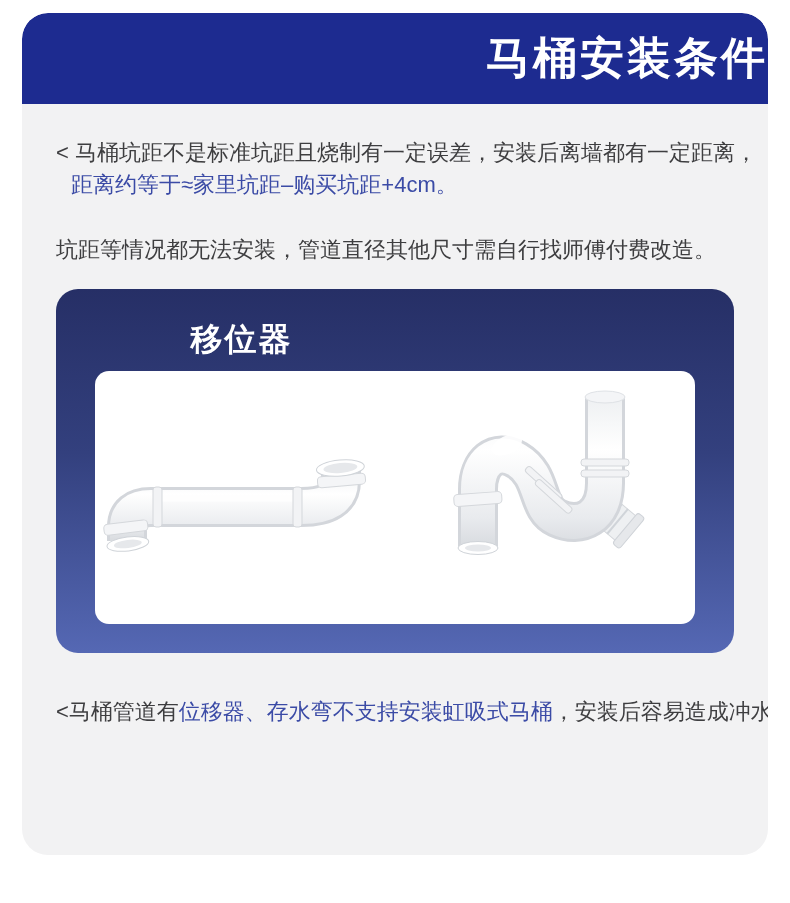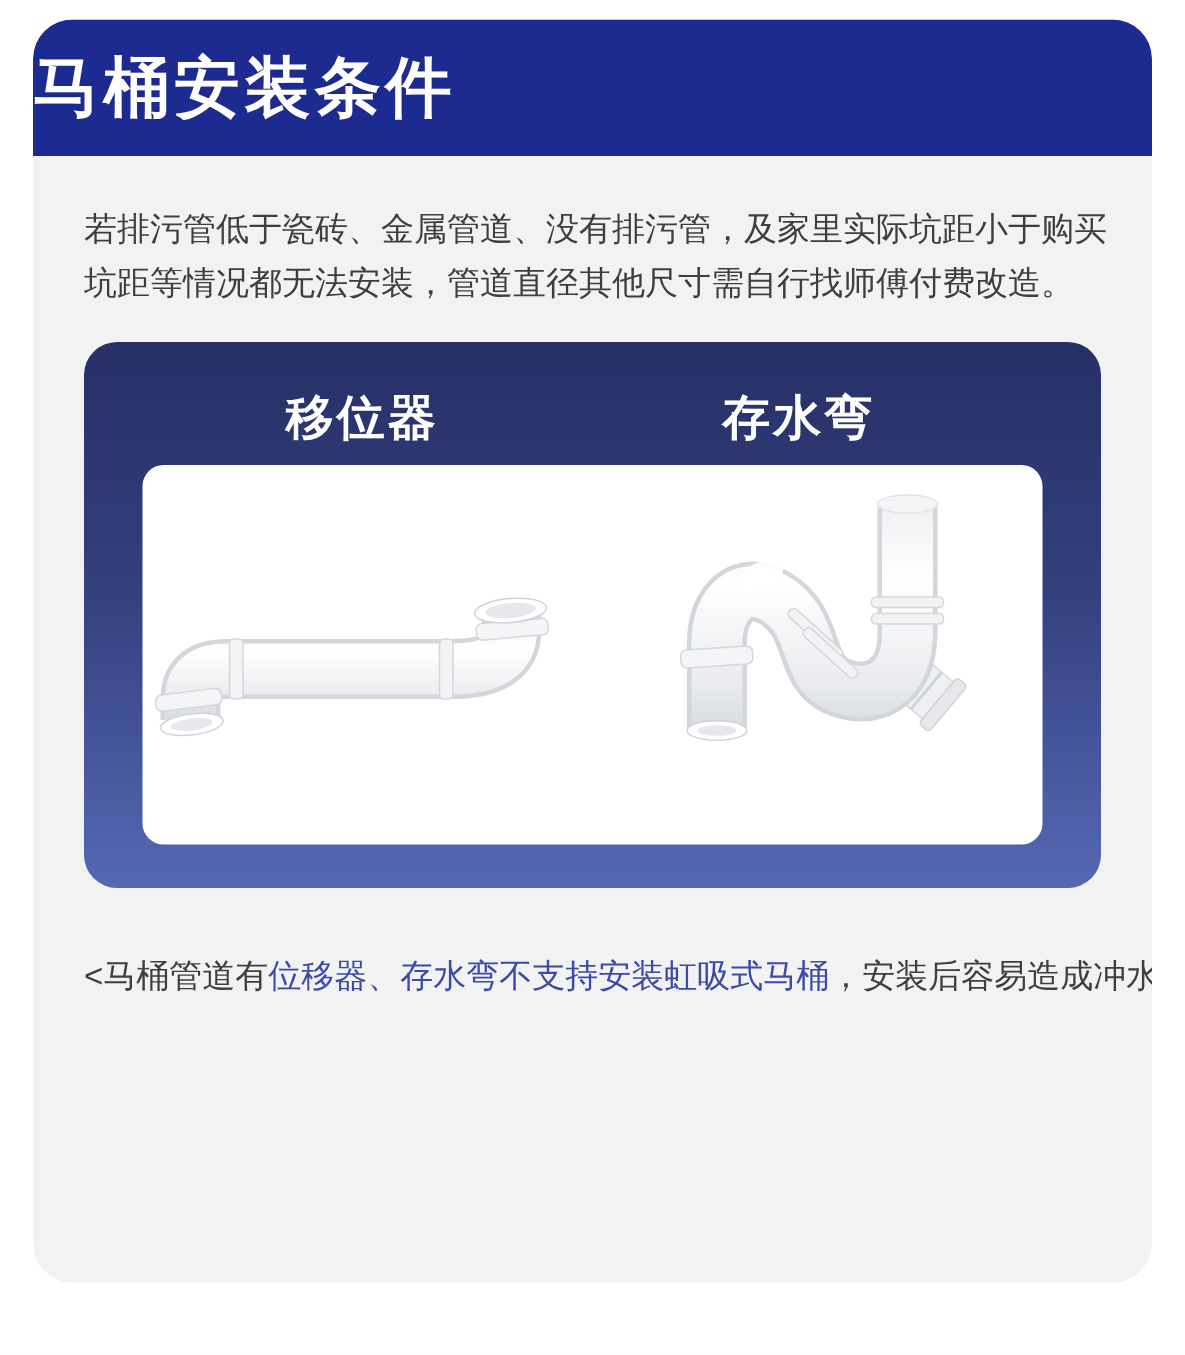--- a/index.html
+++ b/index.html
@@ -15,21 +15,21 @@
     position:absolute; left:22px; top:13px;
     width:746px; height:842px;
     background:#f2f2f3;
     border-radius:26px;
     overflow:hidden;
   }
   .header {
     height:91px;
     background:#1d2b90;
     border-radius:26px 26px 0 0;
-    display:flex; align-items:center; justify-content:flex-start;
+    display:flex; align-items:center; justify-content:flex-end;
   }
   .header h1 {
     color:#ffffff; font-size:44px; font-weight:bold; letter-spacing:3px;
   }
   .body { padding:0 34px; }
   .para { font-size:22px; color:#3e3e40; }
   .line { white-space:nowrap; }
   .p1 { margin-top:33px; line-height:32px; }
   .p1 .cont { padding-left:15px; }
   .p2 { margin-top:31px; line-height:36px; }
@@ -65,30 +65,32 @@
 
 <div class="page">
   <div class="card">
 
     <div class="header">
       <h1>马桶安装条件</h1>
     </div>
 
     <div class="body">
 
+      <div class="para p1">
+        <div class="line"><span>&lt; 马桶坑距不是标准坑距且烧制有一定误差，安装后离墙都有一定距离，</span></div>
+        <div class="line cont"><span class="blue">距离约等于≈家里坑距–购买坑距+4cm。</span></div>
+      </div>
 
       <div class="para p2">
-        <div class="line"><span>若排污管低于瓷砖、金属管道、没有排污管，及家里实际坑距小于购买</span></div>
         <div class="line"><span>坑距等情况都无法安装，管道直径其他尺寸需自行找师傅付费改造。</span></div>
       </div>
 
       <div class="showcase">
         <div class="labels">
           <div class="label">移位器</div>
-          <div class="label">存水弯</div>
         </div>
         <div class="imgbox">
 
           <svg viewBox="0 0 300 253" width="300" height="253" xmlns="http://www.w3.org/2000/svg">
             <defs>
               <linearGradient id="pg1" x1="0" y1="0" x2="0" y2="1">
                 <stop offset="0" stop-color="#eef0f2"></stop>
                 <stop offset="0.35" stop-color="#ffffff"></stop>
                 <stop offset="0.8" stop-color="#e9ebee"></stop>
                 <stop offset="1" stop-color="#d8dbdf"></stop>

